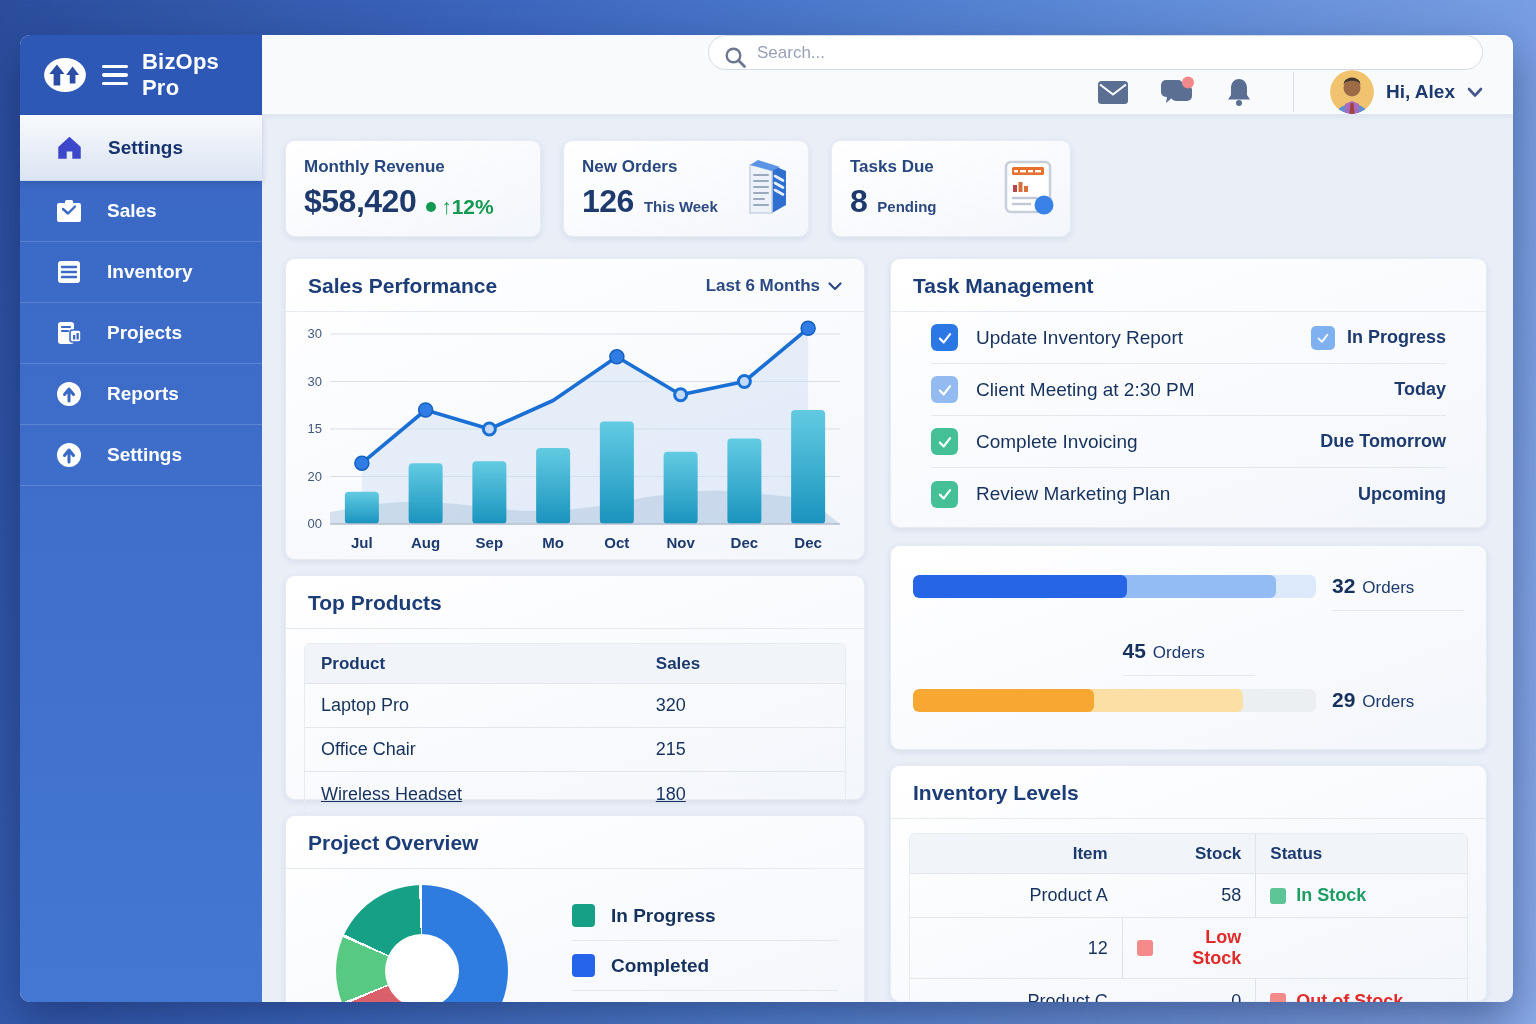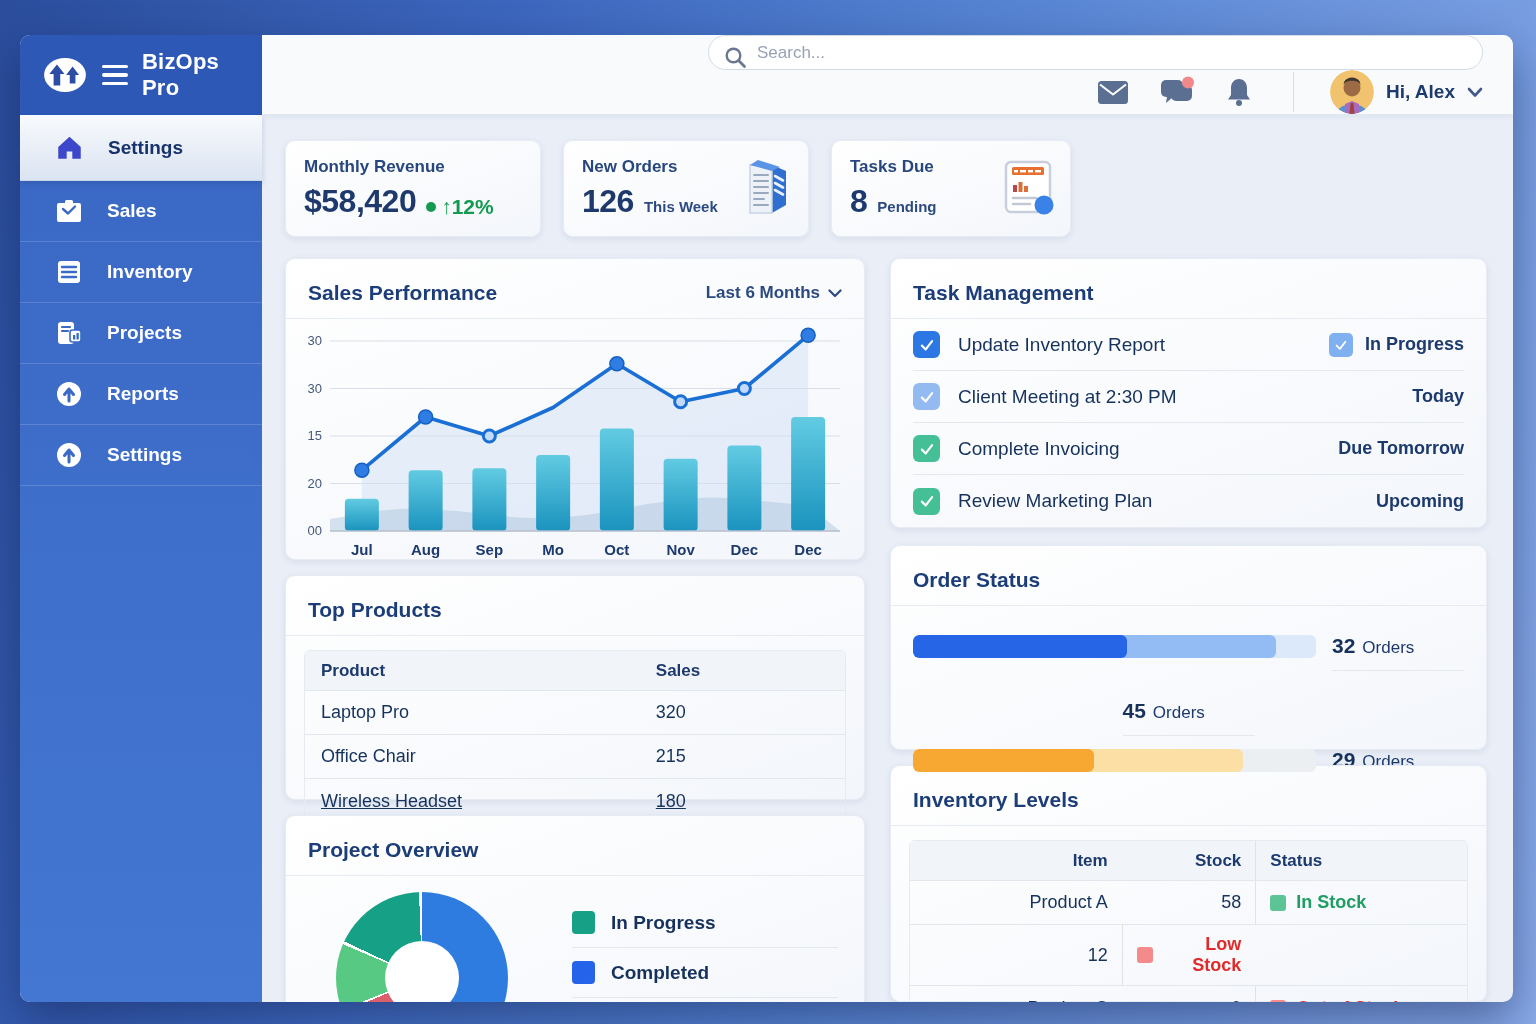--- a/index.html
+++ b/index.html
@@ -58,21 +58,21 @@
   .kpi-value { font-size:32px; font-weight:bold; color:#1e3a6d; letter-spacing:-.5px; }
   .kpi-value.small { font-size:25px; }
   .kpi-cap { font-size:15px; font-weight:bold; color:#2c4a80; }
   .delta { display:flex; align-items:center; gap:5px; color:#149a50; font-size:21px; font-weight:bold; }
   .delta .dot { width:10px; height:10px; border-radius:50%; background:#149a50; }
   .kpi-art { position:absolute; right:14px; top:50%; transform:translateY(-50%); }
 
   .cols { display:grid; grid-template-columns:580px 1fr; gap:25px; align-items:start; }
   .stack { display:flex; flex-direction:column; }
   .card-head { display:flex; align-items:center; justify-content:space-between;
-    padding:22px 22px 13px; border-bottom:1px solid #e6ebf2; }
+    padding:15px 22px 13px; border-bottom:1px solid #e6ebf2; }
   .card-title { font-size:21px; font-weight:bold; color:#1c3d78; }
   .range { display:flex; align-items:center; gap:8px; font-size:17px; font-weight:bold;
     color:#2c4a80; cursor:pointer; }
 
   
   .chart-body { padding:8px 12px 4px 4px; }
 
   
   .tbl { margin:14px 18px 16px; border:1px solid #e6ebf2; border-radius:6px; overflow:hidden; }
   .trow { display:grid; align-items:center; min-height:44px; border-bottom:1px solid #e2e7ee;
@@ -83,21 +83,21 @@
   .tp .trow > div { padding:9px 16px; }
   .inv .trow { grid-template-columns:38% 24% 38%; }
   .inv .trow > div { padding:9px 14px;text-align:right; }
   .inv .c2 { text-align:center; }
   .inv .c3 { border-left:1px solid #dde3ea; align-self:stretch; display:flex; align-items:center; gap:10px; }
   .sq { width:16px; height:16px; border-radius:3px; flex:0 0 auto; }
   .st-green { color:#1f9e63; font-weight:bold; }
   .st-red { color:#e02b2b; font-weight:bold; }
 
   
-  .task-row { display:flex; align-items:center; min-height:52px; margin:0 22px;
+  .task-row { display:flex; align-items:center; min-height:52px; margin:0 40px;
     border-bottom:1px solid #e3e8ef; gap:18px; }
   .task-row:last-child { border-bottom:none; }
   .cb { width:27px; height:27px; border-radius:6px; display:flex; align-items:center;
     justify-content:center; cursor:pointer; flex:0 0 auto; }
   .cb.sm { width:24px; height:24px; border-radius:5px; }
   .cb-blue { background:#2b78e4; } .cb-lblue { background:#93bbf2; } .cb-green { background:#45c096; }
   .task-label { font-size:19px; color:#16325c; }
   .task-right { margin-left:auto; display:flex; align-items:center; gap:12px;
     font-size:18px; font-weight:bold; color:#1d3a6e; }
 
@@ -493,23 +493,20 @@
                   </svg>
                 </span>
               <span class="task-label">Review Marketing Plan</span>
               <span class="task-right">
                   <span>Upcoming</span>
                 </span>
             </div>
           </section>
 
           <section class="card mt17" style="height:205px;">
-            <div class="card-head">
-              <span class="card-title">Order Status</span>
-            </div>
             <div class="os-body">
               <div class="os-row" style="margin-bottom: 0px;">
                 <div class="os-track" id="os0" style="background: rgb(220, 233, 251);">
                     <div class="os-seg s2" style="width: 90%; background: rgb(147, 188, 245);"></div>
                     <div class="os-seg s1" style="width: 53%; background: rgb(37, 101, 230);"></div>
                   </div>
                 <span class="os-label bordered">
                     <span class="os-count">32</span>
                     <span class="os-unit">Orders</span>
                   </span>

